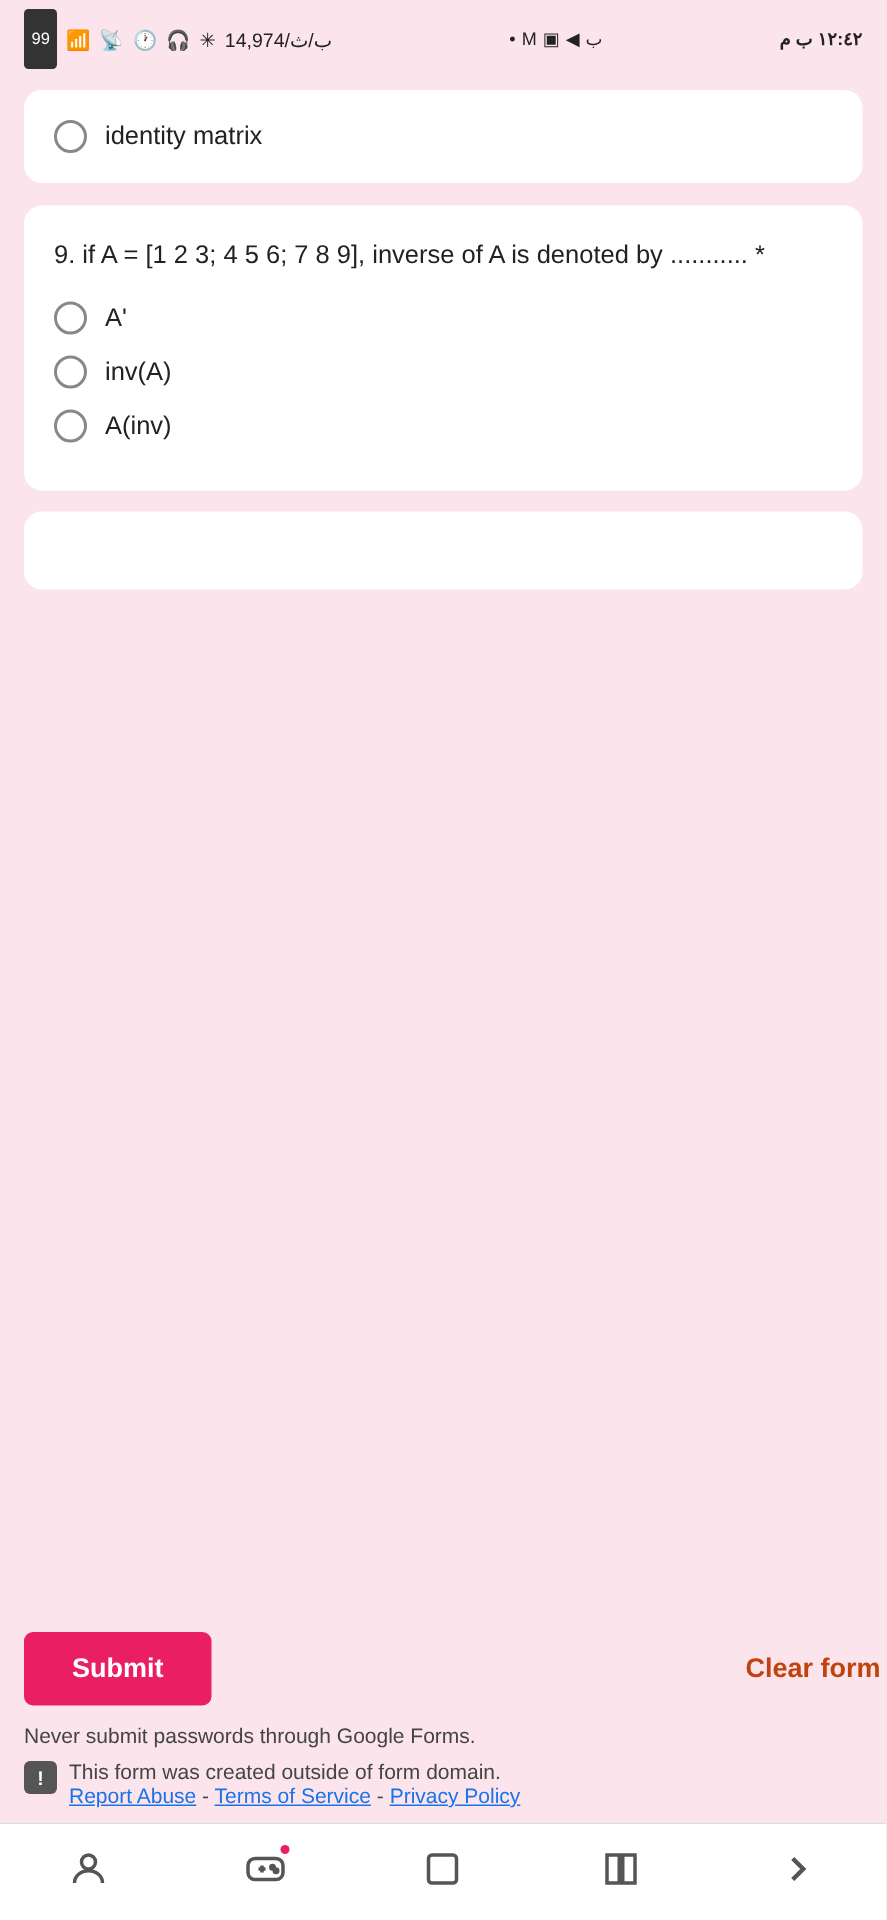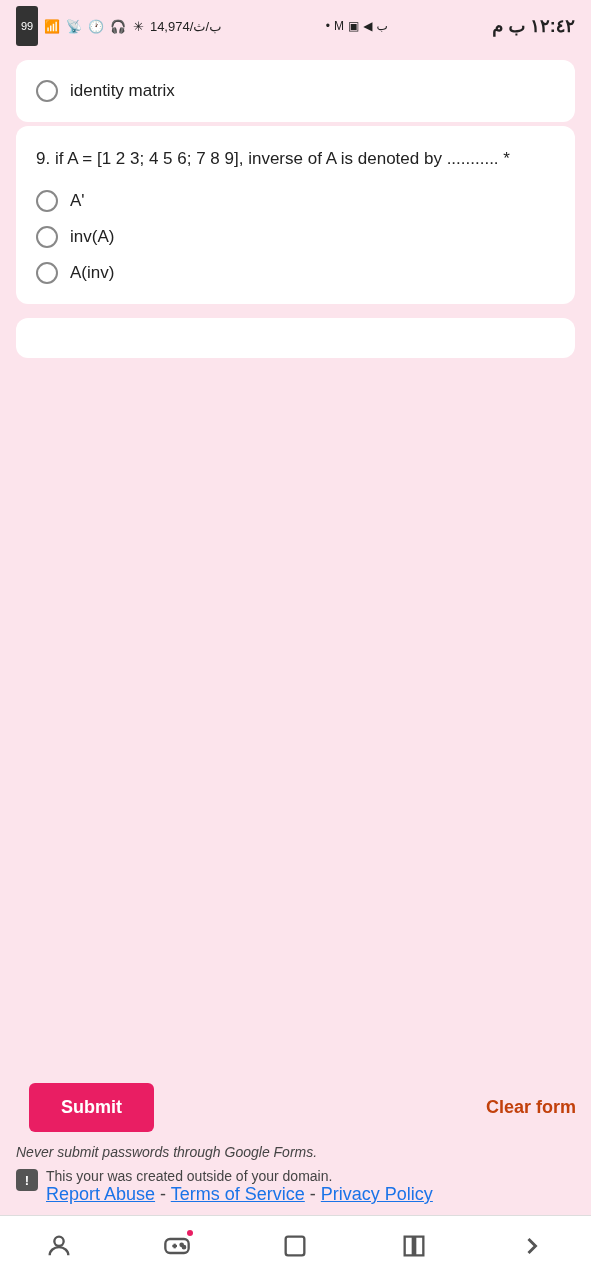--- a/index.html
+++ b/index.html
@@ -32,21 +32,21 @@
       gap: 6px;
     }
     .battery-icon {
       background: #333;
       border-radius: 3px;
       padding: 14px 5px;
       font-size: 11px;
       color: white;
     }
     .status-right {
-      font-size: 18px;
+      font-size: 12px;
       font-weight: bold;
       direction: rtl;
     }
     .status-middle {
       display: flex;
       align-items: center;
       gap: 4px;
       font-size: 12px;
     }
 
@@ -56,21 +56,21 @@
       padding: 10px 16px 10px 16px;
       display: flex;
       flex-direction: column;
       gap: 0;
     }
 
     
     .question-card {
       background: white;
       border-radius: 12px;
-      padding: 20px 20px 20px 20px;
+      padding: 20px 20px 32px 20px;
       margin-bottom: 14px;
     }
 
     .question-text {
       font-size: 17px;
       line-height: 1.5;
       color: #222;
       margin-bottom: 18px;
     }
 
@@ -99,37 +99,36 @@
     .option-label {
       font-size: 17px;
       color: #222;
     }
 
     
     .prev-card {
       background: white;
       border-radius: 12px;
       padding: 20px 20px 20px 20px;
-      margin-bottom: 4px;
+      margin-bottom: 15px;
     }
 
     .prev-option-row {
       display: flex;
       align-items: center;
       gap: 12px;
     }
 
     
     .submit-area {
       background: #fce4ec;
-      padding: 16px 15px 8px 16px;
+      padding: 16px 4px 8px 16px;
       display: flex;
       align-items: center;
       justify-content: space-between;
-      margin-left: 13px;
     }
 
     .submit-btn {
       background: #e91e63;
       color: white;
       border: none;
       border-radius: 6px;
       padding: 14px 32px;
       font-size: 18px;
       font-weight: bold;
@@ -148,21 +147,20 @@
     
     .footer {
       background: #fce4ec;
       padding: 4px 16px 4px 16px;
     }
 
     .never-submit {
       font-size: 14px;
       color: #444;
       margin-bottom: 8px;
-      font-style: italic;
     }
 
     .domain-warning {
       display: flex;
       align-items: flex-start;
       gap: 8px;
       font-size: 14px;
       color: #444;
       margin-bottom: 6px;
     }
@@ -177,21 +175,21 @@
       justify-content: center;
       color: white;
       font-size: 13px;
       font-weight: bold;
       flex-shrink: 0;
       margin-top: 1px;
     }
 
     .footer-links {
       color: #444;
-      font-size: 18px;
+      font-size: 14px;
     }
 
     .footer-links a {
       color: #1a73e8;
       text-decoration: underline;
     }
 
     
     .bottom-nav {
       background: white;
@@ -288,21 +286,21 @@
 <div class="submit-area">
   <button class="submit-btn">Submit</button>
   <button class="clear-form-btn">Clear form</button>
 </div>
 
 <div class="footer">
   <p class="never-submit">Never submit passwords through Google Forms.</p>
   <div class="domain-warning">
     <div class="warning-icon">!</div>
     <div>
-      <span>This your was created outside of your domain.</span>
+      <span>This form was created outside of form domain.</span>
       <br>
       <span class="footer-links">
         <a href="#">Report Abuse</a>
         <span> - </span>
         <a href="#">Terms of Service</a>
         <span> - </span>
         <a href="#">Privacy Policy</a>
       </span>
     </div>
   </div>

